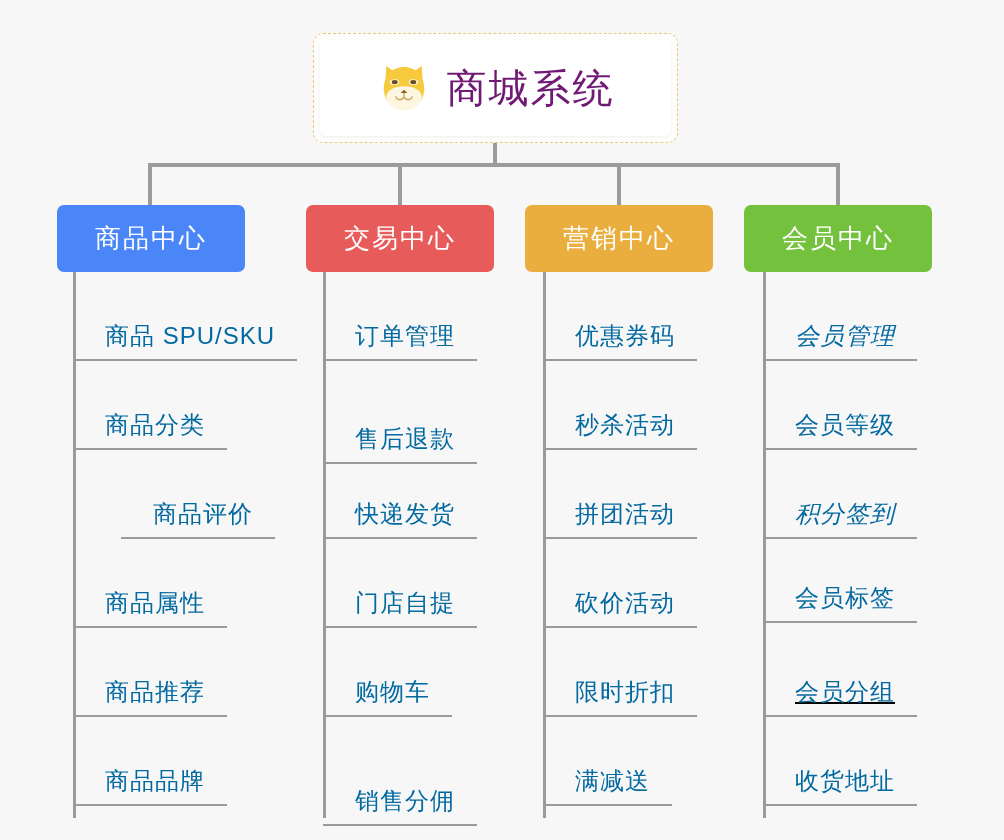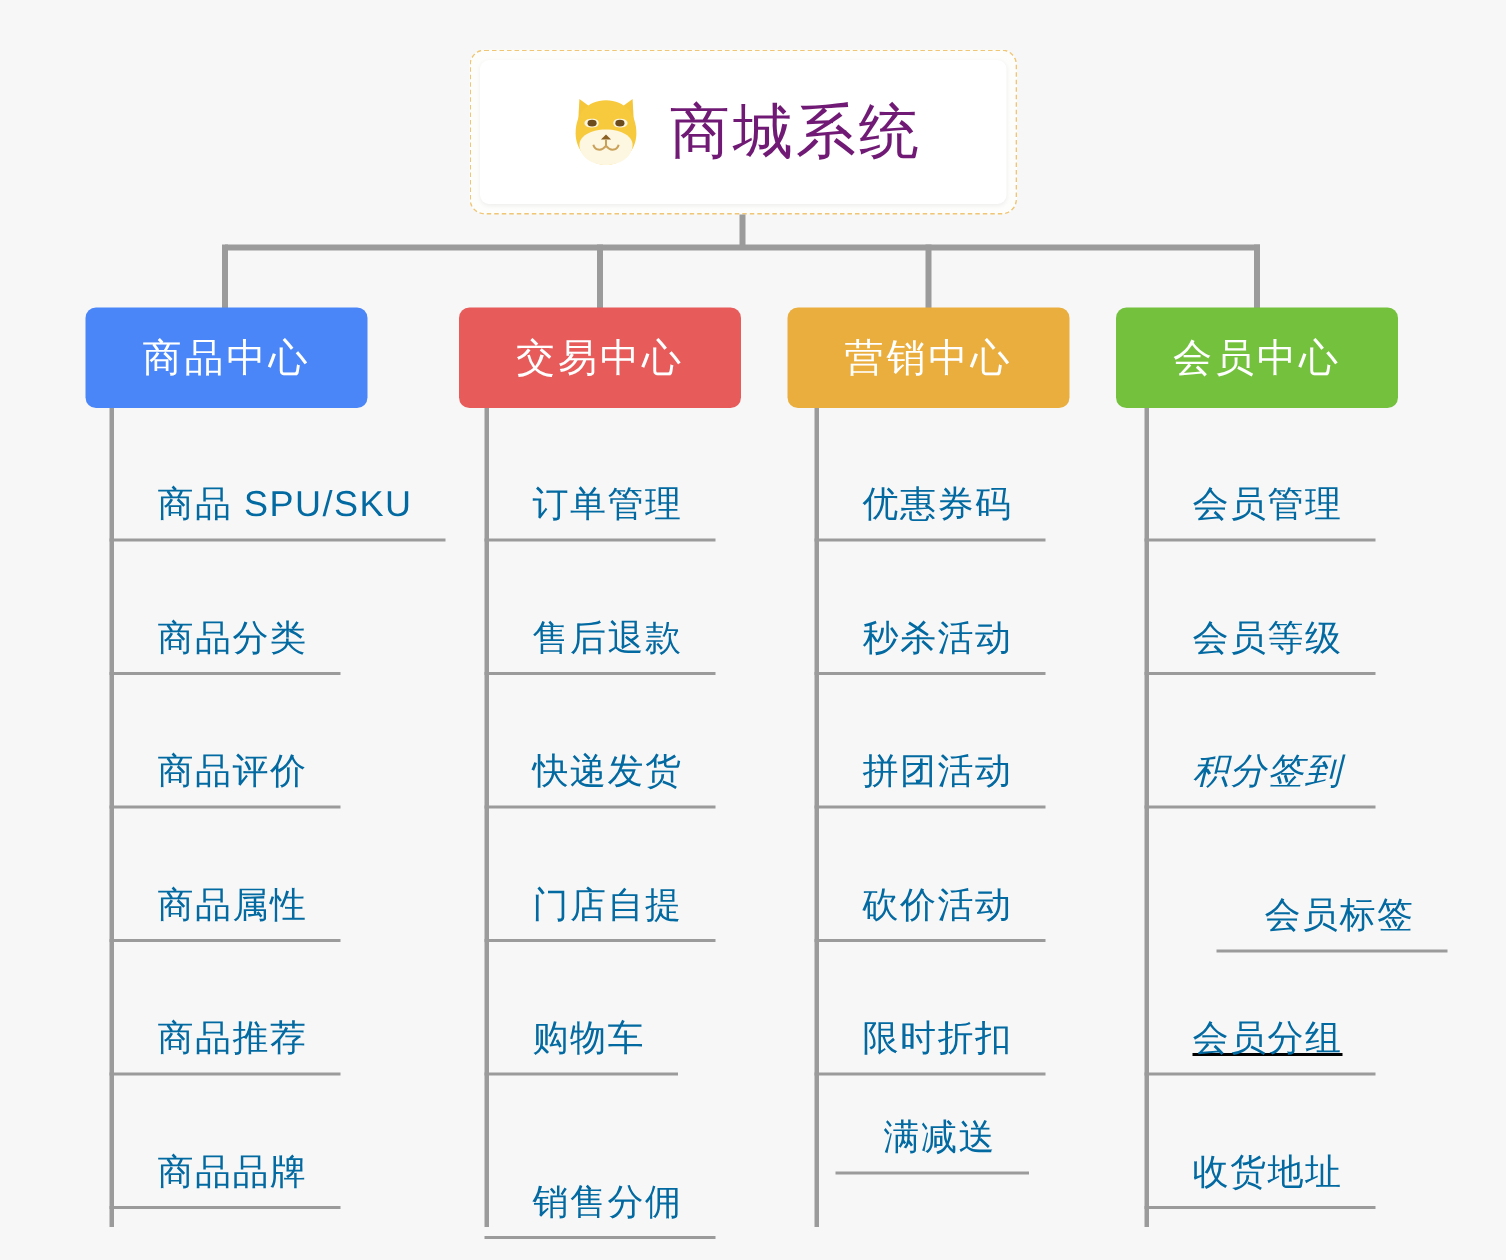--- a/index.html
+++ b/index.html
@@ -176,40 +176,40 @@
   </div>
 
   <div class="leaf-col" style="left:73px;">
     <div class="leaf-spine" style="height:546px;"></div>
     <div class="leaf-item" style="top:0px;">
       <span class="leaf-label">商品 SPU/SKU</span>
     </div>
     <div class="leaf-item" style="top:89px;">
       <span class="leaf-label">商品分类</span>
     </div>
-    <div class="leaf-item" style="top:178px;">
+    <div class="leaf-item" style="top:178px;padding-left:48px;">
       <span class="leaf-label">商品评价</span>
     </div>
     <div class="leaf-item" style="top:267px;">
       <span class="leaf-label">商品属性</span>
     </div>
     <div class="leaf-item" style="top:356px;">
       <span class="leaf-label">商品推荐</span>
     </div>
     <div class="leaf-item" style="top:445px;">
       <span class="leaf-label">商品品牌</span>
     </div>
   </div>
 
   <div class="leaf-col" style="left:323px;">
     <div class="leaf-spine" style="height:546px;"></div>
     <div class="leaf-item" style="top:0px;">
       <span class="leaf-label">订单管理</span>
     </div>
-    <div class="leaf-item" style="top:89px;justify-content:flex-end;">
+    <div class="leaf-item" style="top:103px;justify-content:flex-end;">
       <span class="leaf-label">售后退款</span>
     </div>
     <div class="leaf-item" style="top:178px;">
       <span class="leaf-label">快递发货</span>
     </div>
     <div class="leaf-item" style="top:267px;">
       <span class="leaf-label">门店自提</span>
     </div>
     <div class="leaf-item" style="top:356px;">
       <span class="leaf-label">购物车</span>
@@ -229,37 +229,37 @@
     </div>
     <div class="leaf-item" style="top:178px;">
       <span class="leaf-label">拼团活动</span>
     </div>
     <div class="leaf-item" style="top:267px;">
       <span class="leaf-label">砍价活动</span>
     </div>
     <div class="leaf-item" style="top:356px;">
       <span class="leaf-label">限时折扣</span>
     </div>
-    <div class="leaf-item" style="top:422px;margin-left:14px;">
+    <div class="leaf-item" style="top:445px;">
       <span class="leaf-label">满减送</span>
     </div>
   </div>
 
   <div class="leaf-col" style="left:763px;">
     <div class="leaf-spine" style="height:546px;"></div>
-    <div class="leaf-item" style="top:0px;">
+    <div class="leaf-item" style="top:0px;font-style:italic;">
       <span class="leaf-label">会员管理</span>
     </div>
     <div class="leaf-item" style="top:89px;">
       <span class="leaf-label">会员等级</span>
     </div>
     <div class="leaf-item" style="top:178px;font-style:italic;">
       <span class="leaf-label">积分签到</span>
     </div>
-    <div class="leaf-item" style="top:274px;margin-left:48px;">
+    <div class="leaf-item" style="top:262px;">
       <span class="leaf-label">会员标签</span>
     </div>
     <div class="leaf-item" style="top:356px;text-decoration:underline;">
       <span class="leaf-label">会员分组</span>
     </div>
     <div class="leaf-item" style="top:445px;">
       <span class="leaf-label">收货地址</span>
     </div>
   </div>
 

